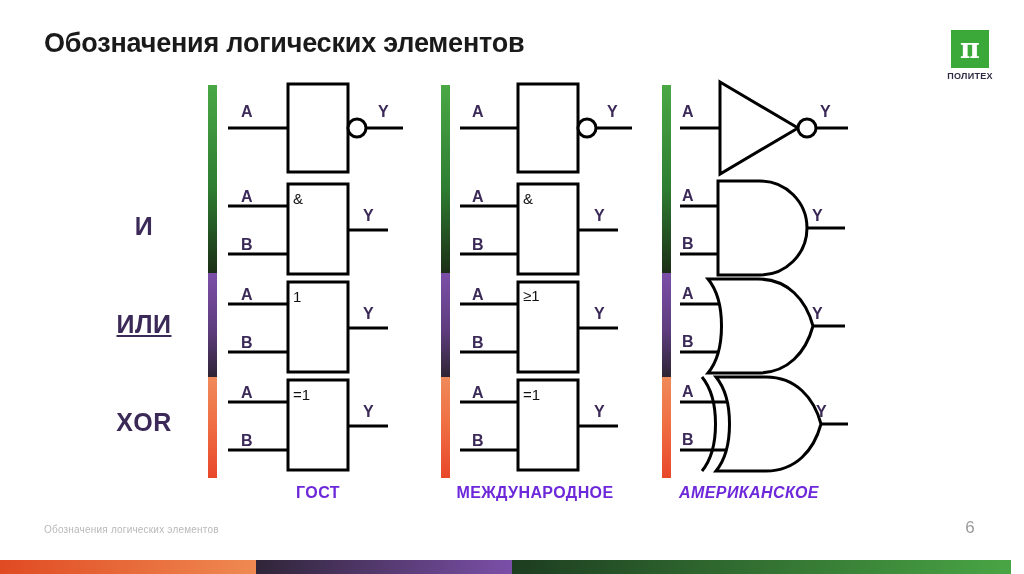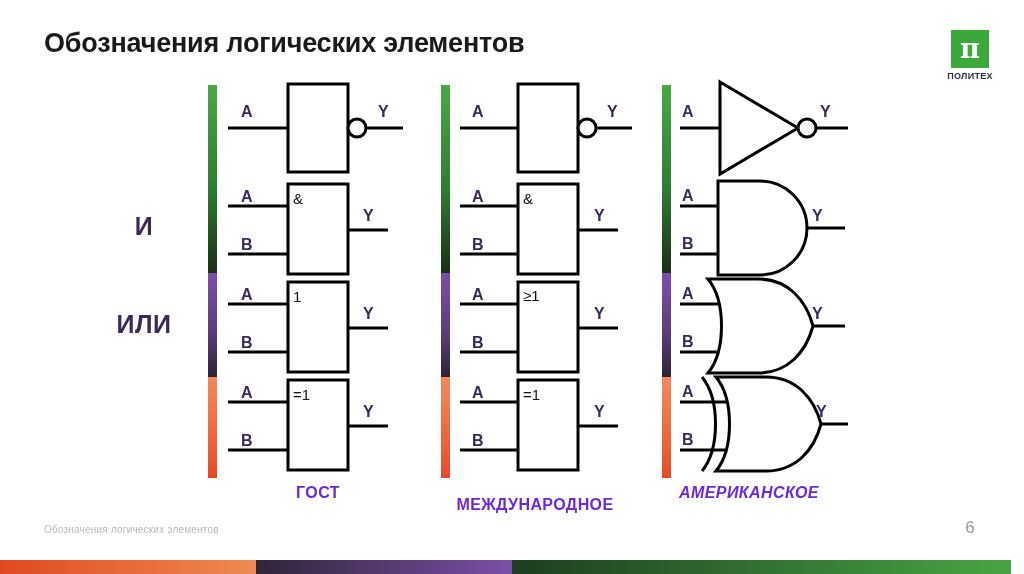--- a/index.html
+++ b/index.html
@@ -172,21 +172,22 @@
   <div class="slide-title">Обозначения логических элементов</div>
 
   <div class="logo">
     <div class="logo-mark">
       <span class="logo-pi">π</span>
     </div>
     <div class="logo-text">ПОЛИТЕХ</div>
   </div>
 
   <div class="row-label" style="top:212px;">И</div>
-  <div class="row-label" style="top:310px;">ИЛИ</div>
+  <div class="row-label" style="top:310px;text-decoration:underline;">ИЛИ</div>
+  <div class="row-label" style="top:408px;">XOR</div>
 
   <div class="vbar green" style="left:208px; top:85px;  height:188px;"></div>
   <div class="vbar purple" style="left:208px; top:273px; height:104px;"></div>
   <div class="vbar orange" style="left:208px; top:377px; height:101px;"></div>
 
   <div class="vbar green" style="left:441px; top:85px;  height:188px;"></div>
   <div class="vbar purple" style="left:441px; top:273px; height:104px;"></div>
   <div class="vbar orange" style="left:441px; top:377px; height:101px;"></div>
 
   <div class="vbar green" style="left:662px; top:85px;  height:188px;"></div>
@@ -311,21 +312,21 @@
     <line class="wire" x1="0" y1="76" x2="48" y2="76"></line>
     <path class="body" d="M36 3 L86 3 C116 3 134 24 141 50 C134 76 116 97 86 97 L36 97 C54 75 54 25 36 3 Z"></path>
     <path d="M22 3 C40 25 40 75 22 97"></path>
     <line class="wire" x1="141" y1="50" x2="168" y2="50"></line>
   </svg>
   <div class="pin" style="left:682px; top:384px;">A</div>
   <div class="pin" style="left:682px; top:432px;">B</div>
   <div class="pin" style="left:816px; top:404px;">Y</div>
 
   <div class="col-caption" style="left:248px; width:140px;">ГОСТ</div>
-  <div class="col-caption" style="left:438px; width:194px;margin-top:12px;">МЕЖДУНАРОДНОЕ</div>
+  <div class="col-caption" style="left:438px; width:194px;">МЕЖДУНАРОДНОЕ</div>
   <div class="col-caption" style="left:652px; width:194px;font-style:italic;">АМЕРИКАНСКОЕ</div>
 
   <div class="footer-note">Обозначения логических элементов</div>
   <div class="page-number">6</div>
 
   <div class="bottom-bar">
     <div class="bottom-seg orange"></div>
     <div class="bottom-seg purple"></div>
     <div class="bottom-seg green"></div>
   </div>

